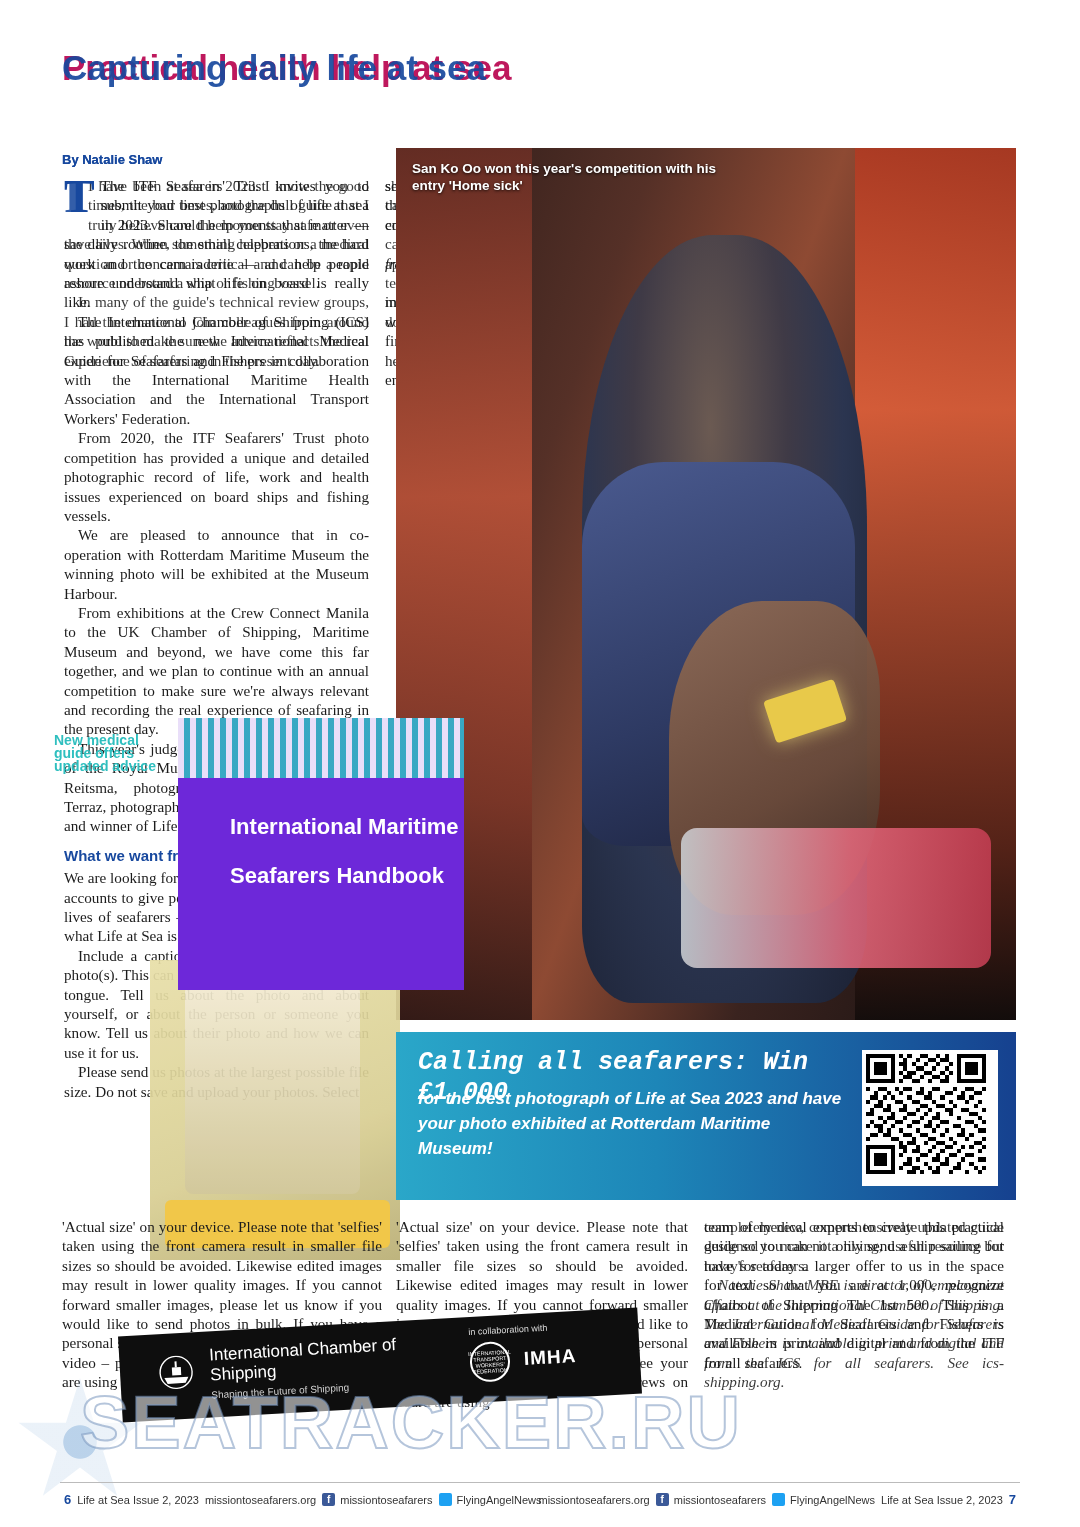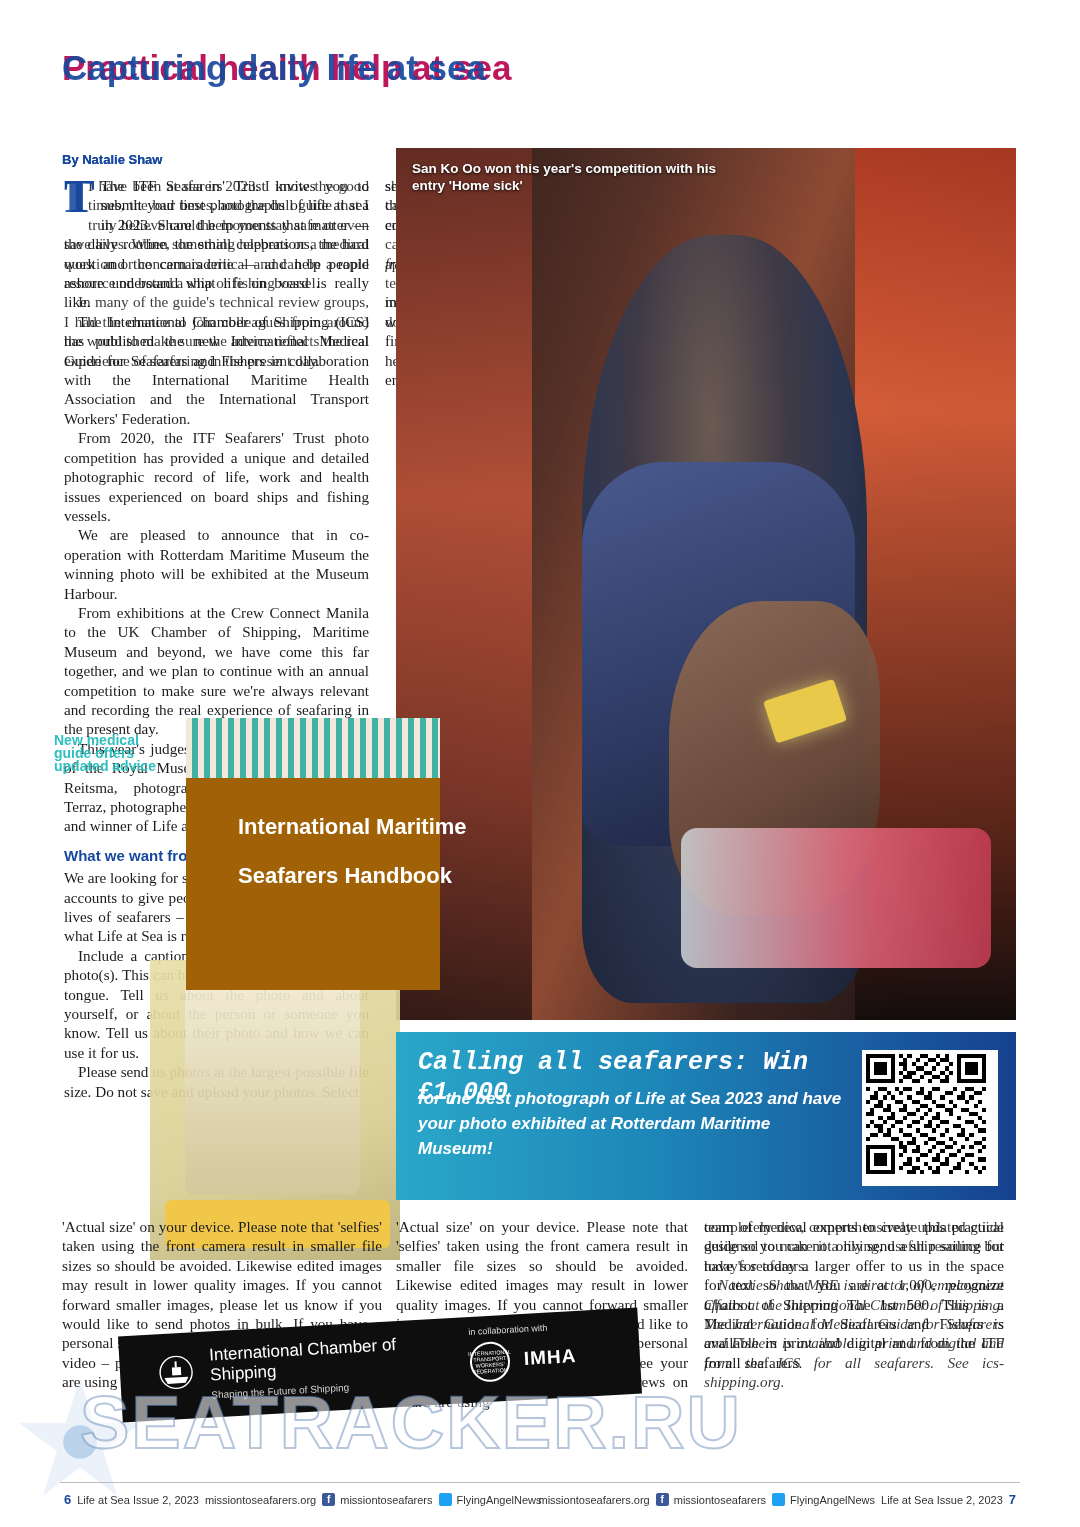--- a/index.html
+++ b/index.html
@@ -114,22 +114,22 @@
   .photo-caption{
     position:absolute;left:8px;top:6px;right:auto;max-width:330px;
     font-family:"Liberation Sans", sans-serif;
     font-weight:bold;font-size:13.5px;line-height:17px;color:#ffffff;
     padding:6px 8px;
     text-shadow:0 1px 3px rgba(0,0,0,.85);
   }
 
   
   .teal-flag{
-    position:absolute;left:186px;top:718px;width:254px;height:272px;
-    background:#a16207;
+    position:absolute;left:178px;top:718px;width:286px;height:272px;
+    background:#6d28d9;
   }
   .teal-flag .stripes{
     position:absolute;left:0;top:0;width:100%;height:60px;
     background:repeating-linear-gradient(90deg,#ffffff 0 6px,#2fbfbf 6px 12px);
     opacity:.85;
   }
   .teal-flag .t1{
     position:absolute;left:52px;top:96px;width:250px;
     font-family:"Liberation Sans", sans-serif;font-weight:bold;
     font-size:22px;line-height:25px;color:#ffffff;

